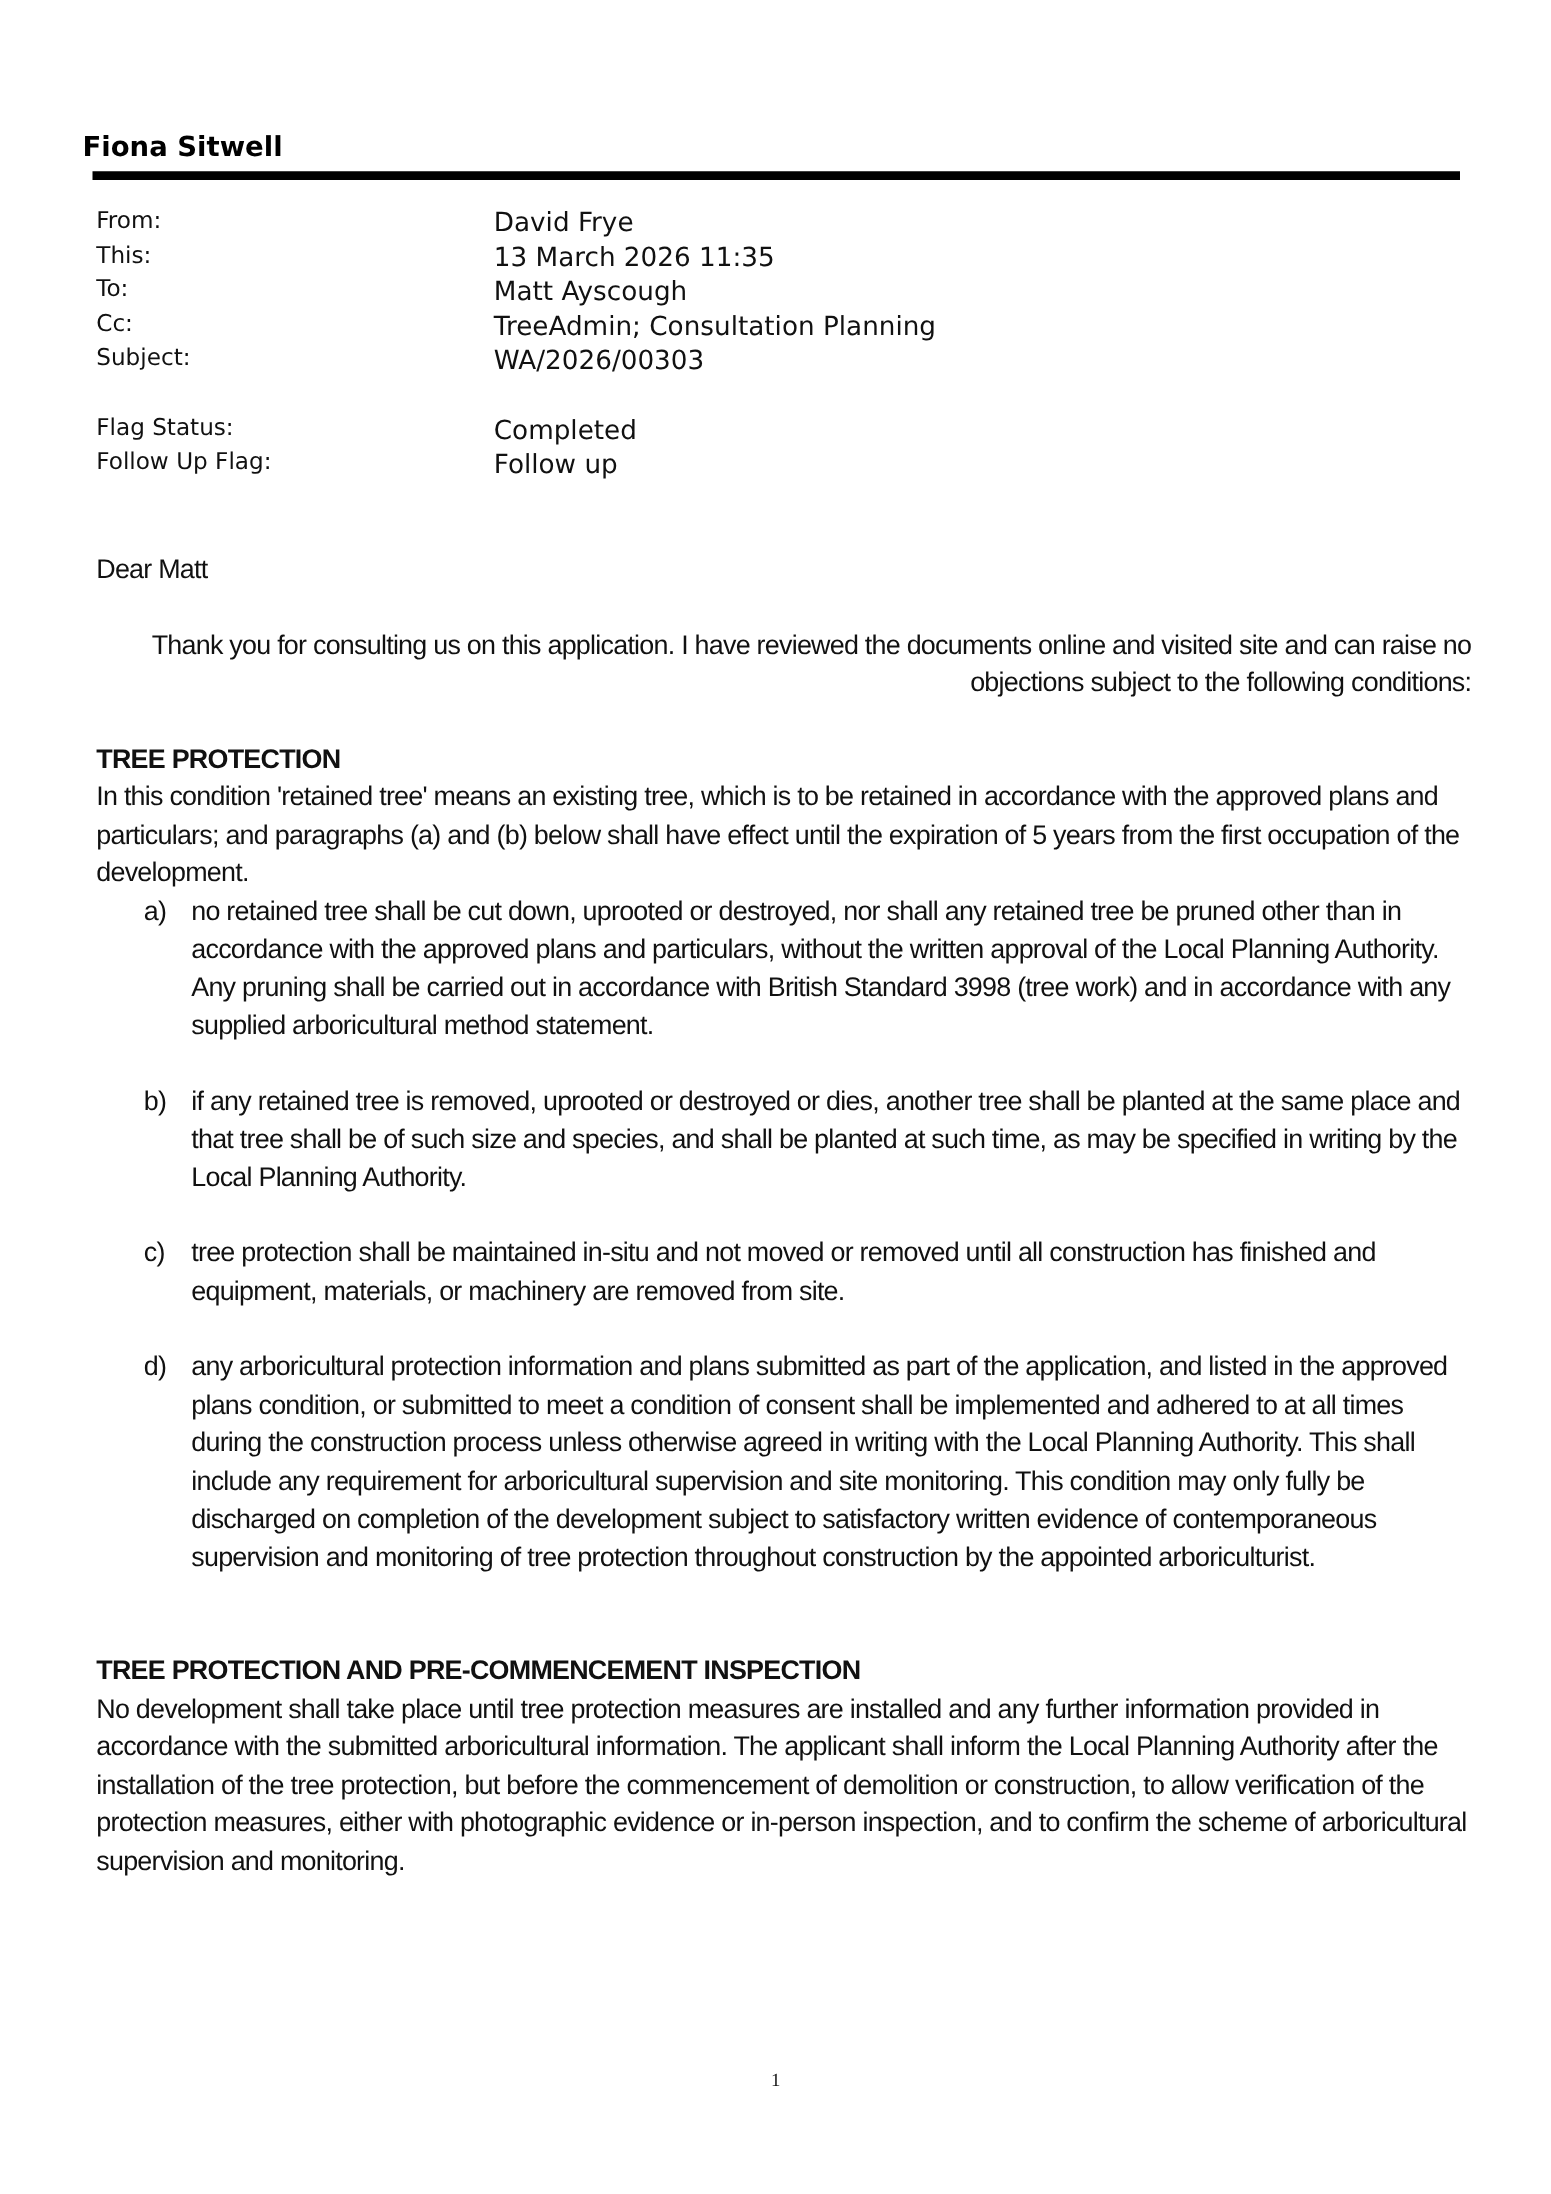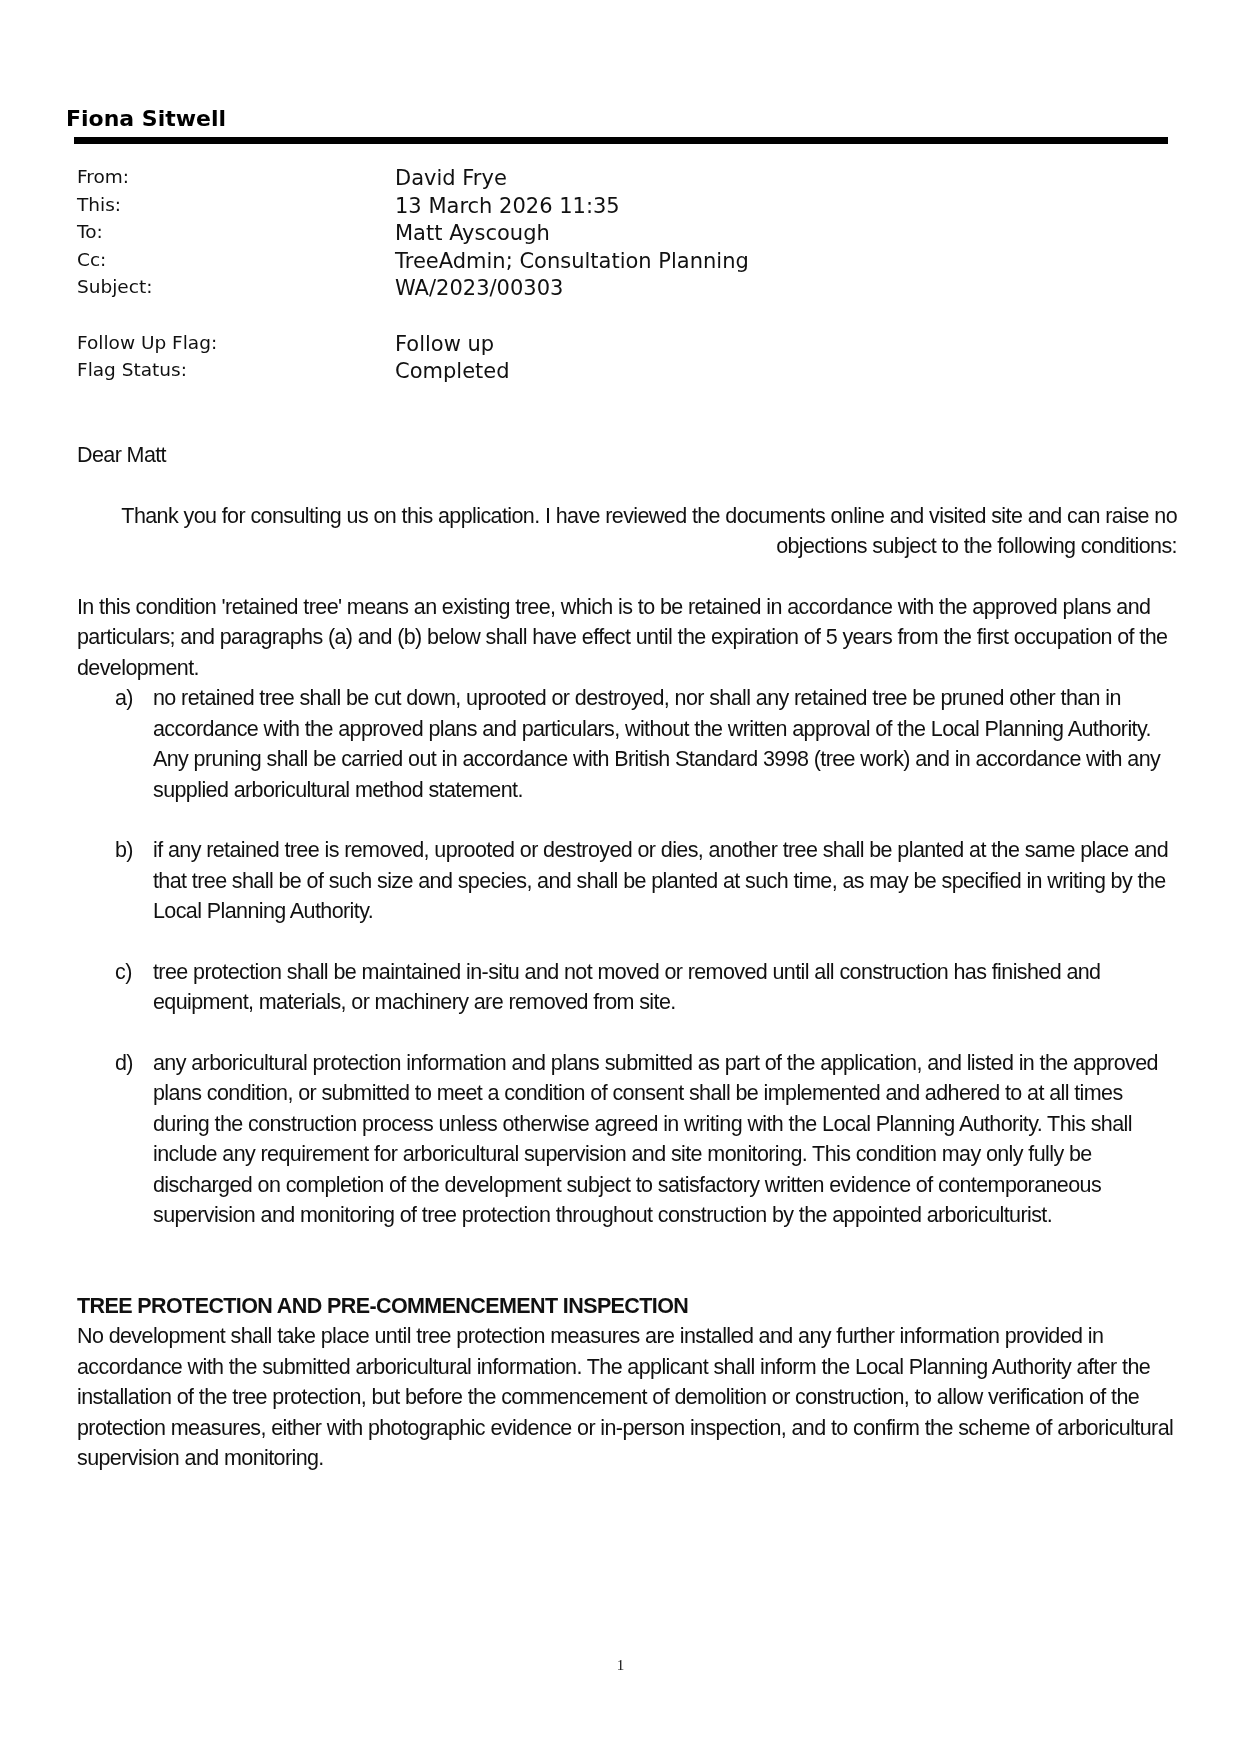--- a/index.html
+++ b/index.html
@@ -44,37 +44,38 @@
     <div class="row">
       <span class="lbl">To:</span>
       <span class="val">Matt Ayscough</span>
     </div>
     <div class="row">
       <span class="lbl">Cc:</span>
       <span class="val">TreeAdmin; Consultation Planning</span>
     </div>
     <div class="row">
       <span class="lbl">Subject:</span>
-      <span class="val">WA/2023/00303</span>
+      <span class="val">WA/2026/00303</span>
     </div>
     <div class="gap"></div>
     <div class="row">
+      <span class="lbl">Flag Status:</span>
+      <span class="val">Completed</span>
+    </div>
+    <div class="row">
       <span class="lbl">Follow Up Flag:</span>
       <span class="val">Follow up</span>
-    </div>
-    <div class="row">
-      <span class="lbl">Flag Status:</span>
-      <span class="val">Completed</span>
     </div>
   </div>
 
   <div class="body">
     <p class="greeting">Dear Matt</p>
     <p class="intro">Thank you for consulting us on this application. I have reviewed the documents online and visited site and can raise no objections subject to the following conditions:</p>
 
+    <p class="heading">TREE PROTECTION</p>
     <p>In this condition 'retained tree' means an existing tree, which is to be retained in accordance with the approved plans and particulars; and paragraphs (a) and (b) below shall have effect until the expiration of 5 years from the first occupation of the development.</p>
     <ul class="list">
       <li>
         <span class="marker">a)</span>
         <span class="text">no retained tree shall be cut down, uprooted or destroyed, nor shall any retained tree be pruned other than in accordance with the approved plans and particulars, without the written approval of the Local Planning Authority. Any pruning shall be carried out in accordance with British Standard 3998 (tree work) and in accordance with any supplied arboricultural method statement.</span>
       </li>
       <li>
         <span class="marker">b)</span>
         <span class="text">if any retained tree is removed, uprooted or destroyed or dies, another tree shall be planted at the same place and that tree shall be of such size and species, and shall be planted at such time, as may be specified in writing by the Local Planning Authority.</span>
       </li>

